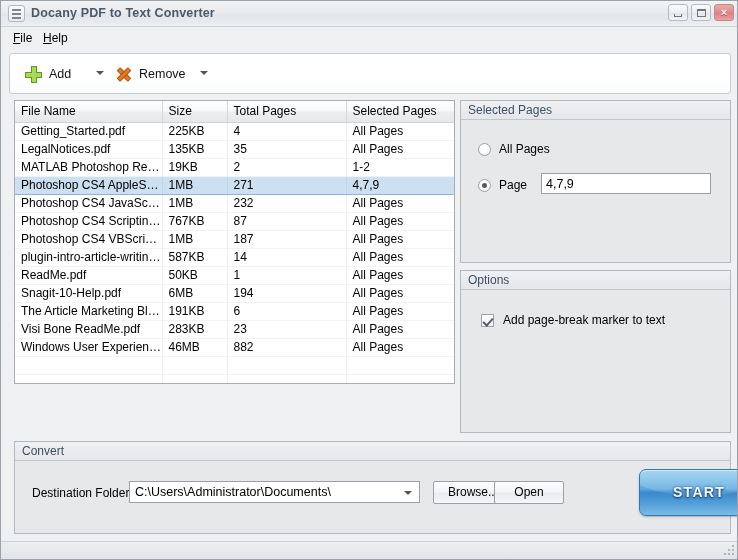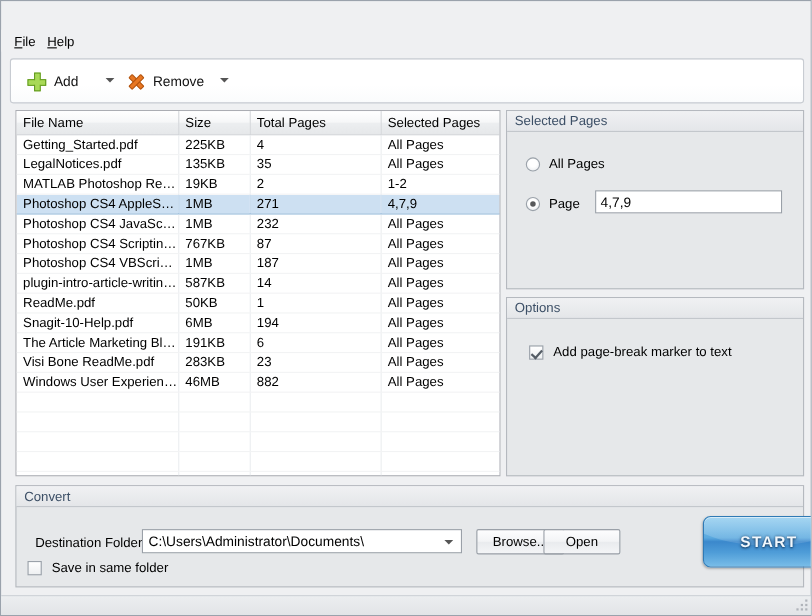--- a/index.html
+++ b/index.html
@@ -200,21 +200,21 @@
     border-radius: 1px;
   }
   .ico-x i.a { transform: rotate(45deg); }
   .ico-x i.b { transform: rotate(-45deg); }
 
   
   .table-wrap {
     position: absolute;
     left: 13px; top: 99px;
     width: 441px;
-    height: 333px;
+    height: 284px;
     background: #ffffff;
     border: 1px solid #abadb3;
     box-sizing: border-box;
     overflow: hidden;
   }
   table.filelist {
     width: 100%;
     border-collapse: collapse;
     table-layout: fixed;
   }
@@ -455,20 +455,39 @@
     position: absolute;
     width: 2px; height: 2px;
     background: #b0b4ba;
   }
 </style>
 </head>
 <body>
 
 <div id="app">
 
+  <div class="titlebar">
+    <div class="title-icon">
+      <span class="ln l1"></span>
+        <span class="ln l2"></span>
+        <span class="ln l3"></span>
+    </div>
+    <div class="title-text">Docany PDF to Text Converter</div>
+    <div class="win-btns">
+      <div class="win-btn">
+          <span class="mini-min"></span>
+        </div>
+      <div class="win-btn">
+          <span class="mini-max"></span>
+        </div>
+      <div class="win-btn close">
+        <span class="mini-x">×</span>
+      </div>
+    </div>
+  </div>
 
   <div class="menubar">
     <div class="menu-item" id="menu-file"><u>F</u>ile</div>
     <div class="menu-item" id="menu-help"><u>H</u>elp</div>
   </div>
 
   <div class="toolbar">
     <div class="tb-btn" id="tb-add">
       <span class="ico-plus">
         <i class="h"></i>
@@ -644,24 +663,20 @@
     <div class="dest-label">Destination Folder:</div>
 
     <div class="combo">
       <span class="ctext">C:\Users\Administrator\Documents\</span>
       <span class="ccaret"></span>
     </div>
 
     <div class="btn" id="btn-browse">Browse...</div>
     <div class="btn" id="btn-open">Open</div>
 
-    <div class="check-row" id="row-samefolder">
-      <span class="checkbox"></span>
-      <span class="check-label">Save in same folder</span>
-    </div>
 
     <div class="start-btn">
       <span class="start-text">START</span>
     </div>
   </div>
 
   <div class="statusbar">
     <div class="grip">
       <i style="left:8px;top:8px"></i>
         <i style="left:4px;top:8px"></i>

